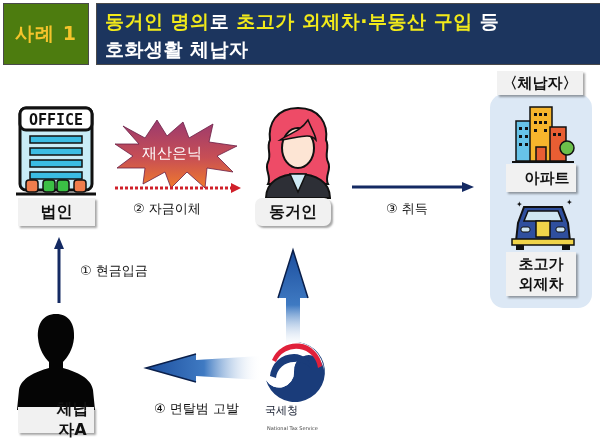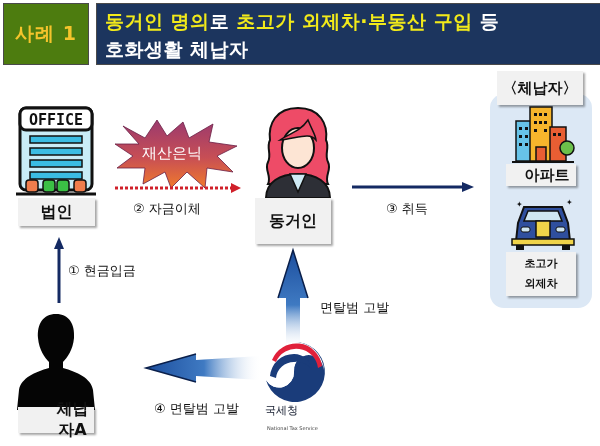--- a/index.html
+++ b/index.html
@@ -85,32 +85,32 @@
 </svg>
 <div class="caption" style="left:133px; top:200px;">② 자금이체</div>
 
 <svg style="left:258px; top:104px;" width="80" height="94" viewBox="0 0 80 94">
   <path d="M40 4 C18 4 10 20 12 36 C8 44 14 50 10 58 C6 66 14 72 10 80 L70 80 C66 72 74 66 70 58 C66 50 72 44 68 36 C70 20 62 4 40 4 Z" fill="#ee4b67" stroke="#111" stroke-width="2"></path>
   <ellipse cx="40" cy="44" rx="16" ry="20" fill="#fde5d4" stroke="#111" stroke-width="2"></ellipse>
   <path d="M22 36 C30 30 42 28 50 16 C54 26 58 32 58 36 C52 28 40 34 22 36 Z" fill="#ee4b67" stroke="#111" stroke-width="1.5"></path>
   <path d="M8 94 C8 78 22 70 40 70 C58 70 72 78 72 94 Z" fill="#2d2f36" stroke="#111" stroke-width="2"></path>
   <polygon points="32,70 40,88 48,70" fill="#cfeaf4" stroke="#111" stroke-width="1.5"></polygon>
 </svg>
-<div class="label-box" style="left:255px; top:198px; width:76px; height:46px; font-size:16px;">
+<div class="label-box" style="left:255px; top:198px; width:76px; height:28px; font-size:16px;border-radius:7px;">
   <span>동거인</span>
 </div>
 
 <svg style="left:352px; top:181px;" width="124" height="12" viewBox="0 0 124 12">
   <line x1="0" y1="6" x2="112" y2="6" stroke="#142a63" stroke-width="3"></line>
   <polygon points="110,1 122,6 110,11" fill="#142a63"></polygon>
 </svg>
 <div class="caption" style="left:386px; top:200px;">③ 취득</div>
 
 <div class="panel"></div>
-<div class="label-box" style="left:497px; top:71px; width:86px; height:34px; font-size:15px;">
+<div class="label-box" style="left:497px; top:71px; width:86px; height:24px; font-size:15px;">
   <span>〈체납자〉</span>
 </div>
 
 <svg style="left:512px; top:103px;" width="62" height="62" viewBox="0 0 62 62">
   <rect x="4" y="18" width="16" height="40" fill="#67c3e8" stroke="#111" stroke-width="1.5"></rect>
   <rect x="18" y="4" width="22" height="54" fill="#f6b52c" stroke="#111" stroke-width="1.5"></rect>
   <rect x="38" y="24" width="16" height="34" fill="#e85e33" stroke="#111" stroke-width="1.5"></rect>
   <g fill="#111">
     <rect x="7" y="24" width="3" height="3"></rect>
       <rect x="13" y="24" width="3" height="3"></rect>
@@ -126,46 +126,46 @@
       <rect x="32" y="18" width="3" height="3"></rect>
     <rect x="22" y="26" width="3" height="3"></rect>
       <rect x="32" y="26" width="3" height="3"></rect>
     <rect x="41" y="30" width="3" height="3"></rect>
       <rect x="46" y="30" width="3" height="3"></rect>
   </g>
   <rect x="24" y="44" width="10" height="14" fill="#e85e33" stroke="#111" stroke-width="1.5"></rect>
   <circle cx="55" cy="45" r="7" fill="#6cc04a" stroke="#111" stroke-width="1.5"></circle>
   <line x1="0" y1="59" x2="62" y2="59" stroke="#111" stroke-width="2"></line>
 </svg>
-<div class="label-box" style="left:506px; top:164px; width:70px; height:22px; font-size:15px;padding-left:12px;">
+<div class="label-box" style="left:506px; top:164px; width:70px; height:28px; font-size:15px;padding-left:12px;">
   <span>아파트</span>
 </div>
 
 <svg style="left:510px; top:201px;" width="66" height="50" viewBox="0 0 66 50">
   <path d="M14 6 L52 6 L58 22 L60 40 L6 40 L8 22 Z" fill="#2f4f9e" stroke="#111" stroke-width="2"></path>
   <path d="M18 10 L48 10 L52 20 L14 20 Z" fill="#cfe6f2" stroke="#111" stroke-width="1.5"></path>
   <rect x="26" y="20" width="14" height="16" fill="#f0d44a" stroke="#111" stroke-width="1.5"></rect>
   <rect x="11" y="26" width="9" height="5" rx="2" fill="#cfe6f2" stroke="#111" stroke-width="1"></rect>
   <rect x="46" y="26" width="9" height="5" rx="2" fill="#cfe6f2" stroke="#111" stroke-width="1"></rect>
   <rect x="2" y="38" width="62" height="6" fill="#f0d44a" stroke="#111" stroke-width="1.5"></rect>
   <rect x="6" y="44" width="8" height="5" fill="#111"></rect>
     <rect x="52" y="44" width="8" height="5" fill="#111"></rect>
   <text x="6" y="6" font-size="8" fill="#111">✦</text>
     <text x="56" y="4" font-size="8" fill="#111">✦</text>
 </svg>
-<div class="label-box" style="left:506px; top:252px; width:70px; height:44px; font-size:11px; flex-direction:column; line-height:20px;">
+<div class="label-box" style="left:506px; top:252px; width:70px; height:44px; font-size:15px; flex-direction:column; line-height:20px;">
   <span>초고가</span>
   <span>외제차</span>
 </div>
 
 <svg style="left:53px; top:237px;" width="12" height="66" viewBox="0 0 12 66">
   <polygon points="1,12 6,0 11,12" fill="#142a63"></polygon>
   <line x1="6" y1="10" x2="6" y2="66" stroke="#142a63" stroke-width="3"></line>
 </svg>
-<div class="caption" style="left:68px; top:262px;">① 현금입금</div>
+<div class="caption" style="left:80px; top:262px;">① 현금입금</div>
 
 <svg style="left:15px; top:312px;" width="82" height="98" viewBox="0 0 82 98">
   <path d="M41 2 C28 2 22 12 23 26 C24 38 30 46 34 50 L34 56 C20 60 6 66 4 78 L2 98 L80 98 L78 78 C76 66 62 60 48 56 L48 50 C52 46 58 38 59 26 C60 12 54 2 41 2 Z" fill="#050505"></path>
 </svg>
 <div class="label-box" style="left:18px; top:407px; width:76px; height:26px; font-size:16px;padding-left:33px;">
   <span>체납자A</span>
 </div>
 
 <svg style="left:276px; top:250px;" width="36" height="100" viewBox="0 0 36 100">
   <defs>
@@ -185,21 +185,20 @@
       <stop offset="0" stop-color="#1c4e9e"></stop>
       <stop offset="0.5" stop-color="#3f7ac2"></stop>
       <stop offset="1" stop-color="#ffffff" stop-opacity="0"></stop>
     </linearGradient>
   </defs>
   <polygon points="0,16 50,2 50,8 116,4 116,28 50,24 50,30" fill="url(#leftGrad)"></polygon>
   <polyline points="50,2 0,16 50,30" fill="none" stroke="#0a1f4a" stroke-width="1.5"></polyline>
 </svg>
 
 <div class="caption" style="left:320px; top:299px; text-align:center; line-height:17px;">
-  <div>면탈범 고발</div>
 </div>
 <div class="caption" style="left:154px; top:400px;">④ 면탈범 고발</div>
 
 <svg style="left:262px; top:340px;" width="64" height="62" viewBox="0 0 64 62">
   <path d="M32 2 A30 30 0 1 1 4 40 A15 15 0 0 0 32 32 A15 15 0 0 1 58 20 A30 30 0 0 0 32 2 Z" fill="#1a3c7a"></path>
   <path d="M32 2 A30 30 0 0 1 62 30 A30 30 0 0 0 58 20 A15 15 0 0 0 32 32 A15 15 0 0 1 4 40 A30 30 0 0 1 32 2 Z" fill="#ffffff"></path>
   <path d="M10 20 A26 26 0 0 1 60 26 L56 28 A22 22 0 0 0 14 22 Z" fill="#e0203a"></path>
   <path d="M8 36 A24 24 0 0 1 32 14 A18 18 0 0 1 50 30 A18 18 0 0 0 32 22 A18 18 0 0 0 14 38 Z" fill="#1a3c7a"></path>
 </svg>
 <div class="caption" style="left:265px; top:403px; font-size:11px; font-weight:normal; color:#0f172a;">국세청</div>

